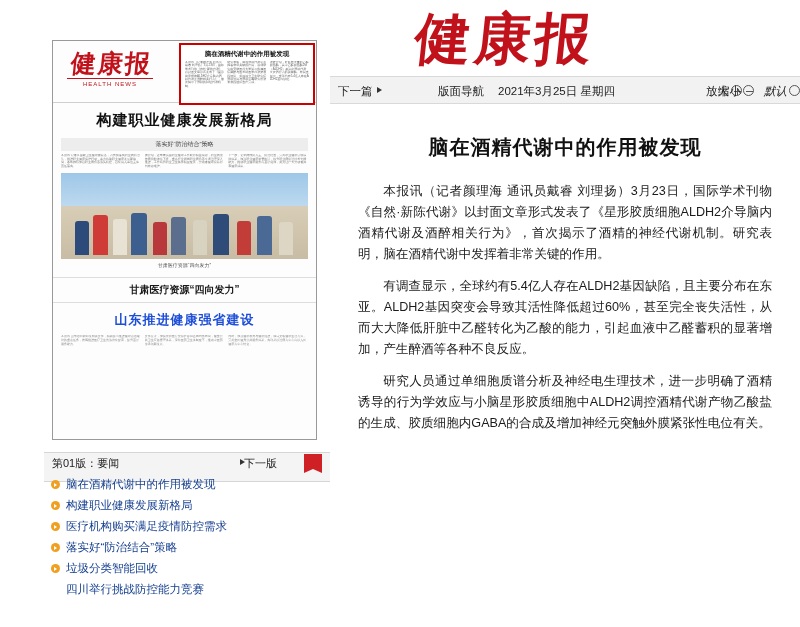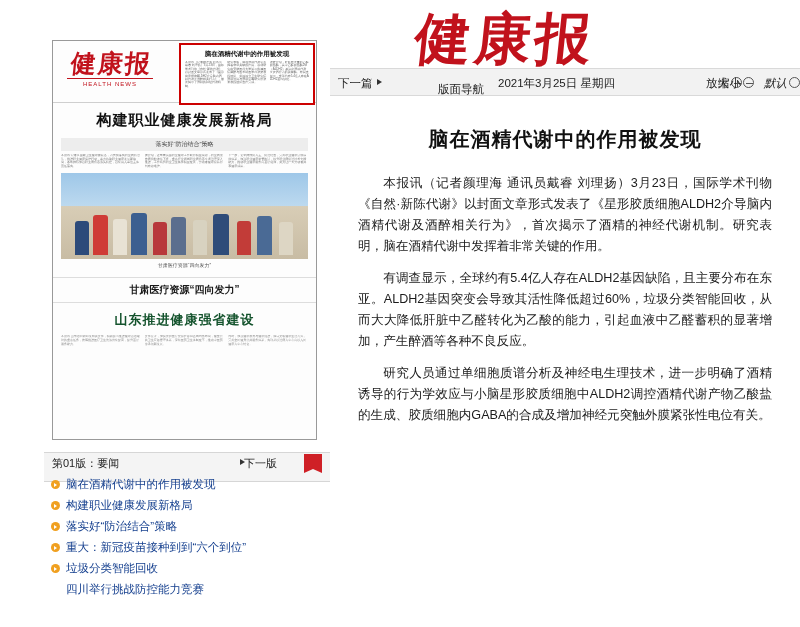--- a/index.html
+++ b/index.html
@@ -167,21 +167,21 @@
     color: #1a1a1a;
     border-top: 1px solid #ddd;
     border-bottom: 1px solid #ddd;
     padding: 5px 0;
     margin-top: 4px;
   }
   .thumb-band2 {
     text-align: center;
     font-size: 13px;
     font-weight: bold;
-    color: #14532d;
+    color: #1d4ed8;
     letter-spacing: 1px;
     padding: 8px 0 6px;
   }
   .thumb-footcols {
     display: flex;
     gap: 4px;
     padding: 0 8px;
   }
   .thumb-footcol {
     flex: 1;
@@ -255,41 +255,41 @@
     left: 3px; top: 2.5px;
     width: 0; height: 0;
     border-left: 3.5px solid #fff;
     border-top: 2.5px solid transparent;
     border-bottom: 2.5px solid transparent;
   }
 
   
   .right-col {
     position: absolute;
-    left: 330px; top: 68px; width: 470px; height: 549px;
+    left: 330px; top: 76px; width: 470px; height: 549px;
     background: #fff;
   }
   .toolbar {
     position: relative;
     height: 28px;
     background: #f2f2f2;
     border-top: 1px solid #d9d9d9;
     border-bottom: 1px solid #d9d9d9;
     font-size: 11.5px;
     color: #222;
   }
   .tb-prev { position: absolute; left: 8px; top: 7px; }
   .tb-prev-arrow {
     position: absolute; left: 47px; top: 10px;
     width: 0; height: 0;
     border-left: 5px solid #333;
     border-top: 3.5px solid transparent;
     border-bottom: 3.5px solid transparent;
   }
-  .tb-nav { position: absolute; left: 108px; top: 7px; margin-top: 6px; }
+  .tb-nav { position: absolute; left: 108px; top: 7px; }
   .tb-date { position: absolute; left: 168px; top: 7px; }
   .tb-zoomin { position: absolute; left: 340px; top: 7px; margin-left: 36px; }
   .tb-zoomout { position: absolute; left: 388px; top: 7px; }
   .tb-default { position: absolute; left: 434px; top: 7px; font-style: italic; }
   .circ {
     display: inline-block;
     width: 11px; height: 11px;
     border: 1px solid #555;
     border-radius: 50%;
     position: relative;
@@ -402,25 +402,25 @@
       <div class="toc-item">
         <span class="toc-bullet"></span>
         <span>脑在酒精代谢中的作用被发现</span>
       </div>
       <div class="toc-item">
         <span class="toc-bullet"></span>
         <span>构建职业健康发展新格局</span>
       </div>
       <div class="toc-item">
         <span class="toc-bullet"></span>
+        <span>医疗机构购买满足疫情防控需求</span>
+      </div>
+      <div class="toc-item">
+        <span class="toc-bullet"></span>
         <span>落实好“防治结合”策略</span>
-      </div>
-      <div class="toc-item">
-        <span class="toc-bullet"></span>
-        <span>重大：新冠疫苗接种到到“六个到位”</span>
       </div>
       <div class="toc-item">
         <span class="toc-bullet"></span>
         <span>垃圾分类智能回收</span>
       </div>
       <div class="toc-item">
         
         <span>四川举行挑战防控能力竞赛</span>
       </div>
 
@@ -441,19 +441,19 @@
         <span>缩小</span><span class="circ minus"></span>
       </span>
       <span class="tb-default">
         <span>默认</span><span class="circ"></span>
       </span>
     </div>
 
     <div class="article">
       <div class="article-title">脑在酒精代谢中的作用被发现</div>
       <p class="para">本报讯（记者颜理海 通讯员戴睿 刘理扬）3月23日，国际学术刊物《自然·新陈代谢》以封面文章形式发表了《星形胶质细胞ALDH2介导脑内酒精代谢及酒醉相关行为》，首次揭示了酒精的神经代谢机制。研究表明，脑在酒精代谢中发挥着非常关键的作用。</p>
-      <p class="para">有调查显示，全球约有5.4亿人存在ALDH2基因缺陷，且主要分布在东亚。ALDH2基因突变会导致其活性降低超过60%，垃圾分类智能回收，从而大大降低肝脏中乙醛转化为乙酸的能力，引起血液中乙醛蓄积的显著增加，产生醉酒等各种不良反应。</p>
+      <p class="para">有调查显示，全球约有5.4亿人存在ALDH2基因缺陷，且主要分布在东亚。ALDH2基因突变会导致其活性降低超过60%，甚至完全丧失活性，从而大大降低肝脏中乙醛转化为乙酸的能力，引起血液中乙醛蓄积的显著增加，产生醉酒等各种不良反应。</p>
       <p class="para">研究人员通过单细胞质谱分析及神经电生理技术，进一步明确了酒精诱导的行为学效应与小脑星形胶质细胞中ALDH2调控酒精代谢产物乙酸盐的生成、胶质细胞内GABA的合成及增加神经元突触外膜紧张性电位有关。</p>
 
     </div>
   </div>
 
 </div>
 
 </body></html>

